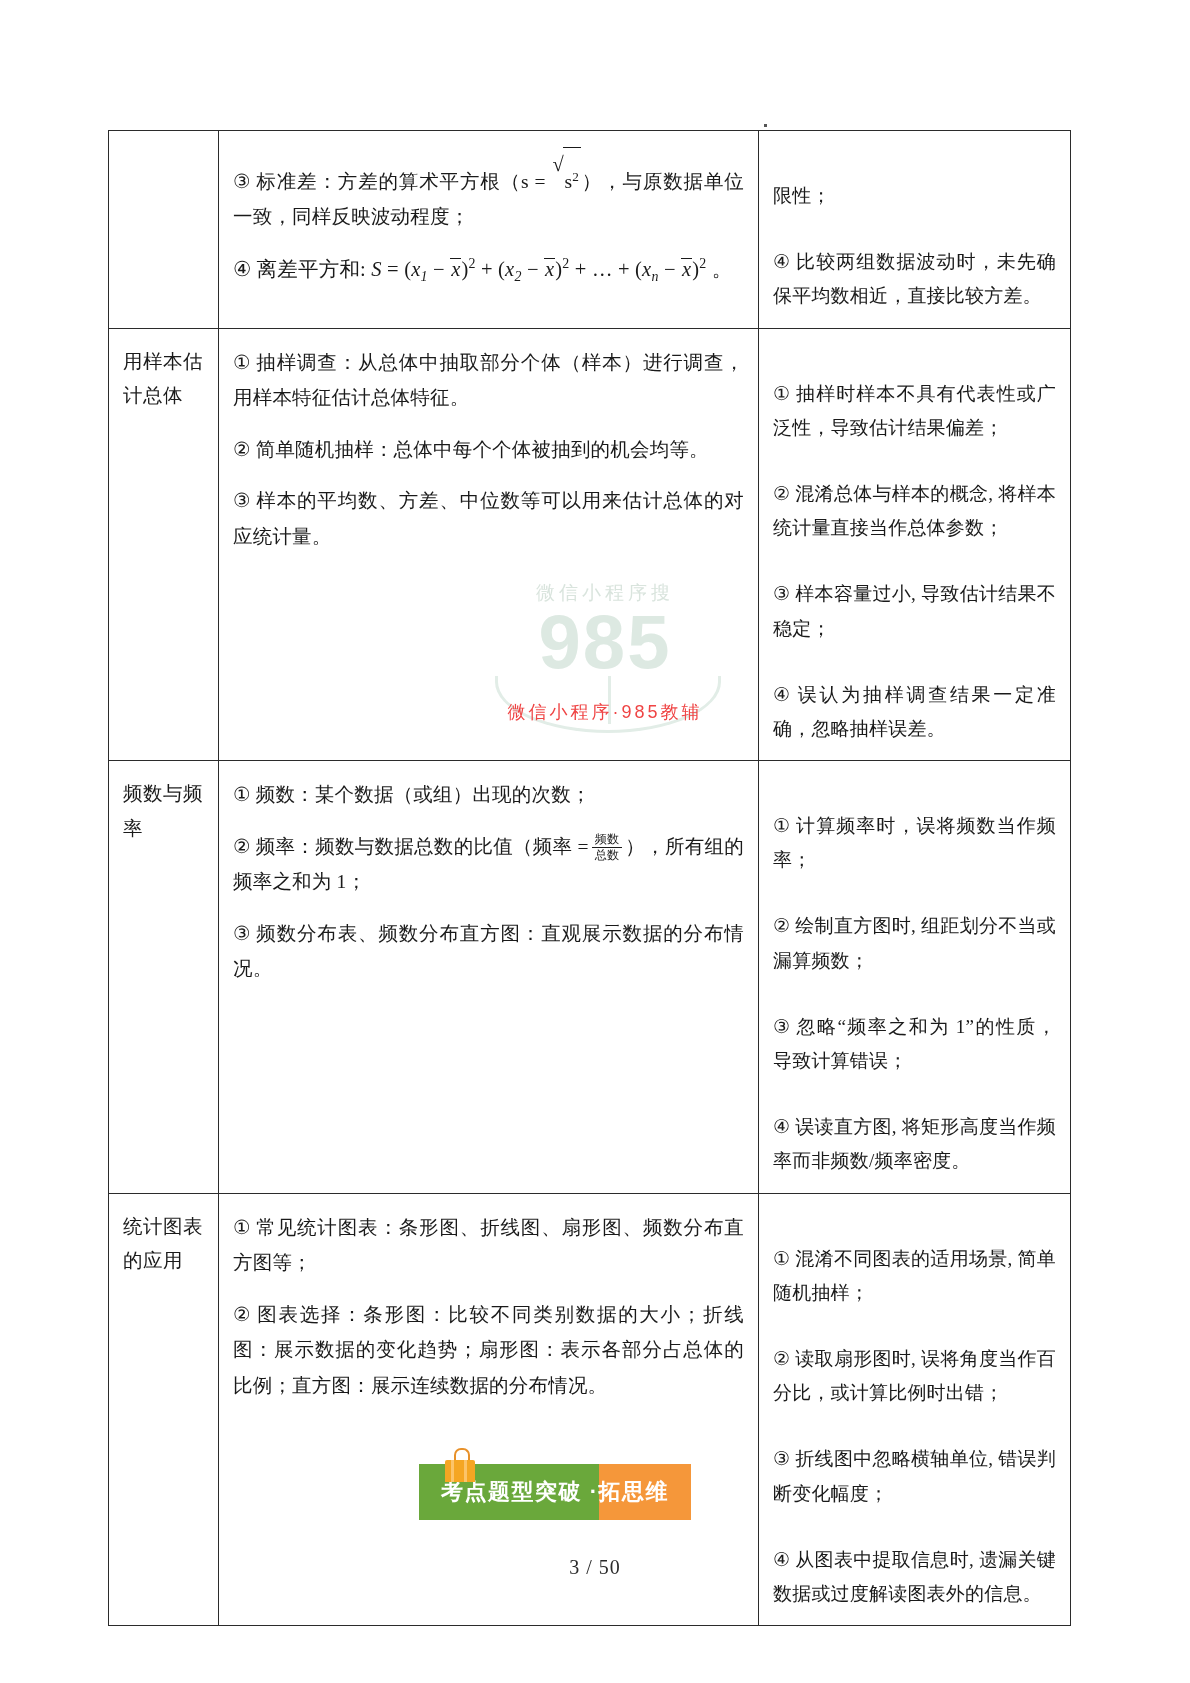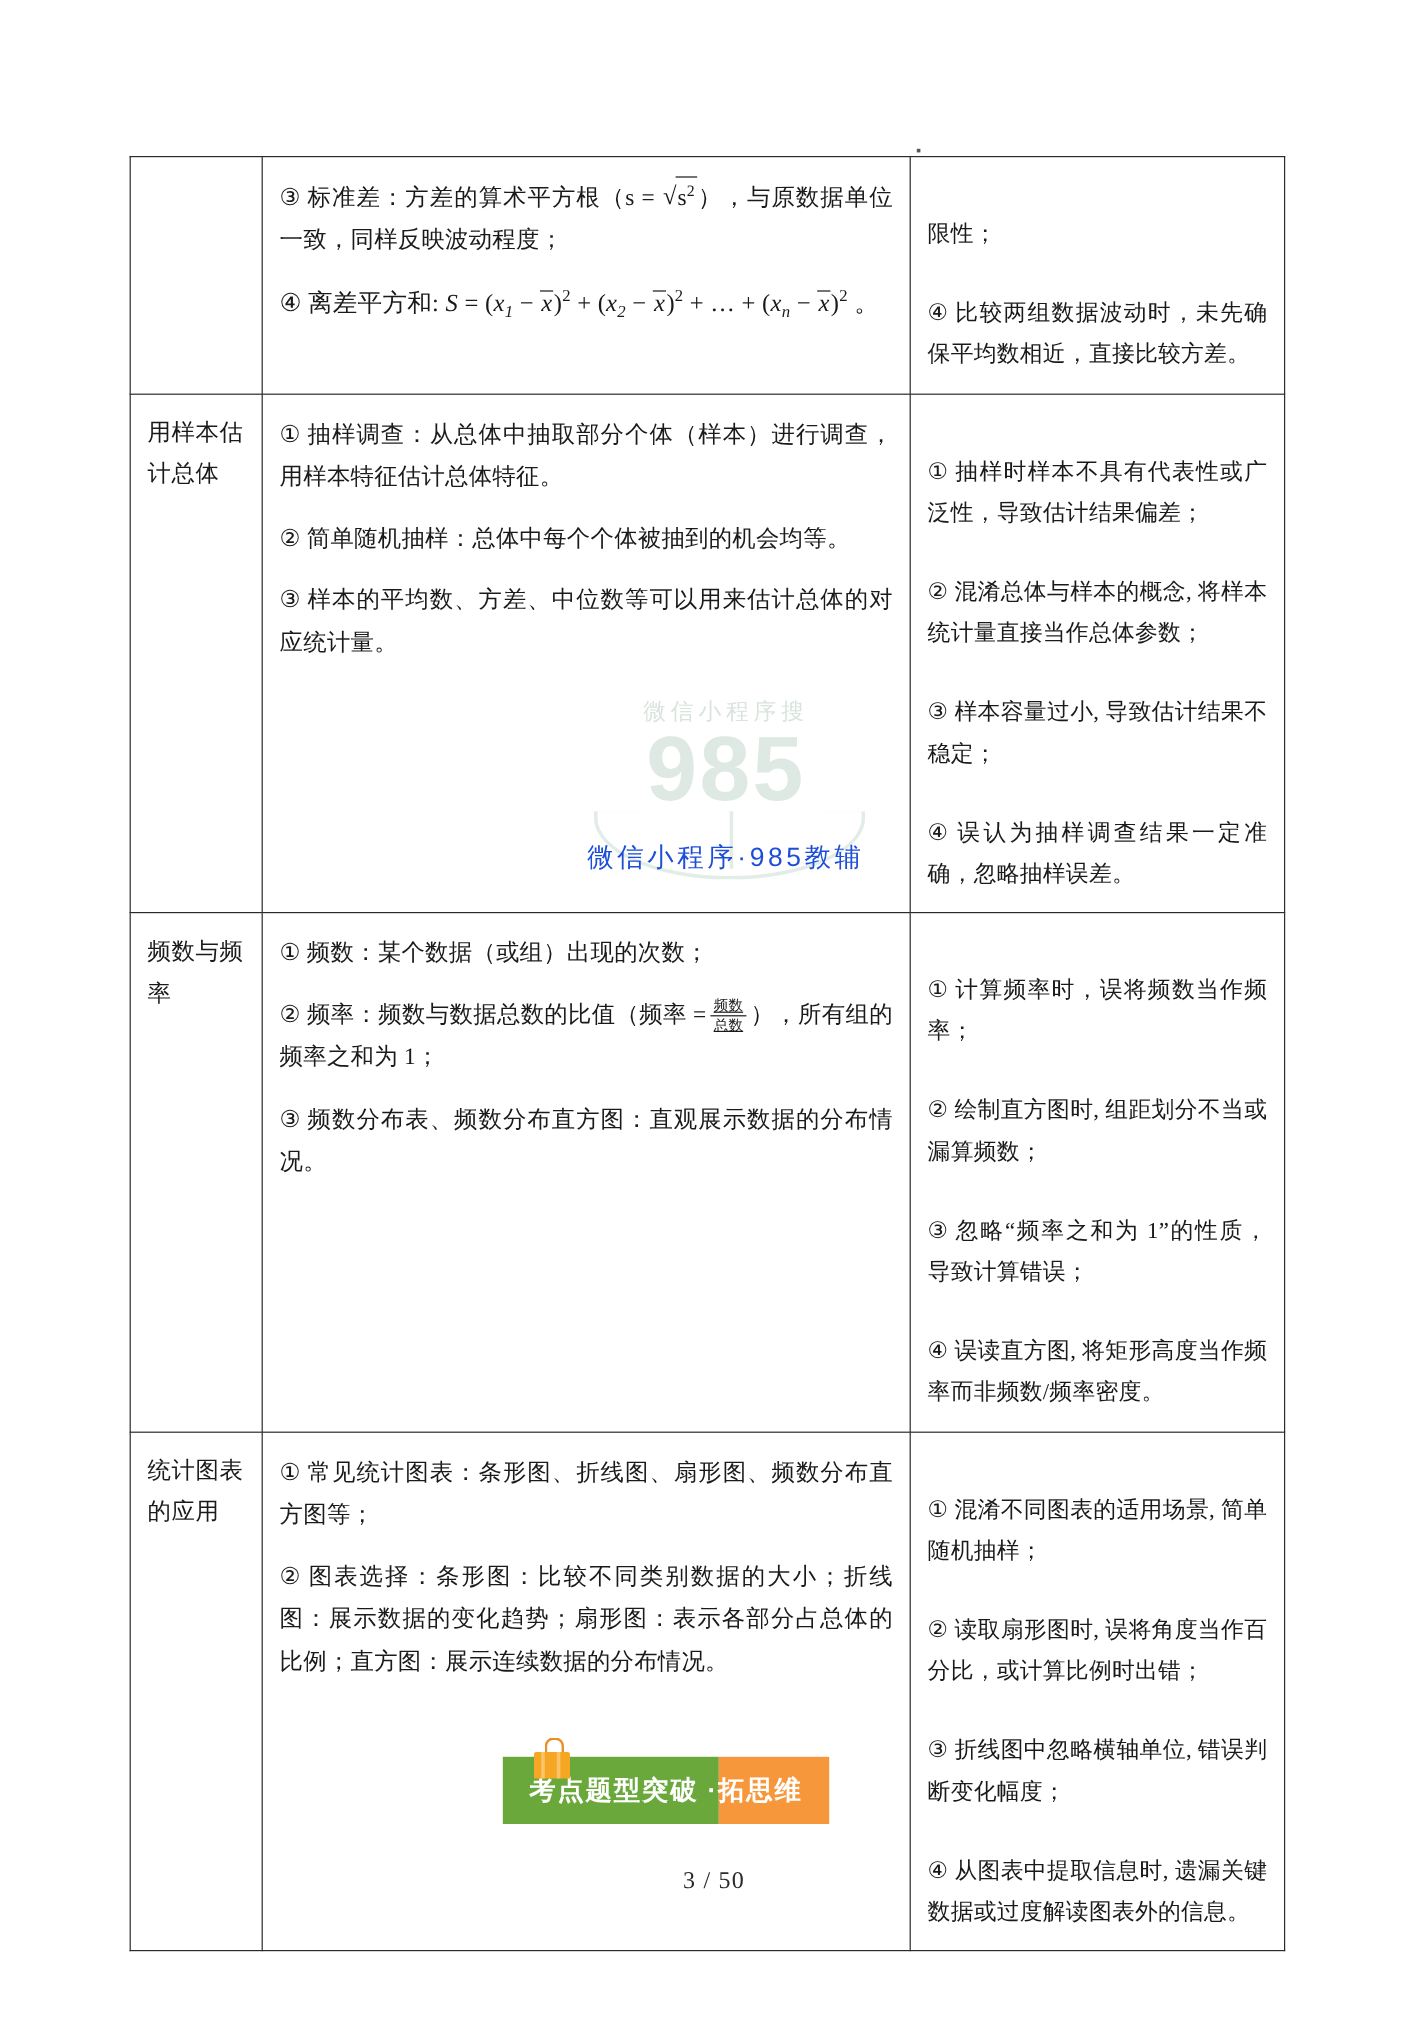--- a/index.html
+++ b/index.html
@@ -70,23 +70,23 @@
     left: 50%; top: 0;
     width: 3px; height: 48px;
     background: #e2ede7;
   }
   .wm-bottom {
     position: absolute;
     top: 120px; left: -30px;
     width: 360px;
     text-align: center;
     font-family: "Liberation Sans", sans-serif;
-    font-size: 22px;
+    font-size: 18px;
     letter-spacing: 3px;
-    color: #1d4ed8;
+    color: #ef4444;
   }
 
   
   .top-dot {
     position: absolute;
     left: 764px;
     top: 124px;
     width: 3px; height: 3px;
     background: #555;
     z-index: 3;
@@ -158,36 +158,35 @@
   }
   .radical:before {
     content: "\221A";
     position: absolute;
     left: 0; top: -1px;
     font-size: 1.05em;
   }
   .radicand {
     display: inline-block;
     border-top: 1px solid #1a1a1a;
-    padding: 0 2px 0 1px;
+    padding: 16px 2px 0 1px;
   }
   .ovl {
     display: inline-block;
     border-top: 1px solid #1a1a1a;
     line-height: 1.05;
     padding: 0 1px;
   }
   .frac {
     display: inline-block;
     vertical-align: -0.55em;
     text-align: center;
     font-size: 0.62em;
     line-height: 1.22;
     margin: 0 3px;
-    text-decoration: underline;
   }
   .frac .nu { display: block; padding: 0 3px; }
   .frac .de { display: block; border-top: 1px solid #1a1a1a; padding: 0 3px; }
 
   .formula-line {
     font-size: 20.5px;
     line-height: 1.85;
   }
 
   

